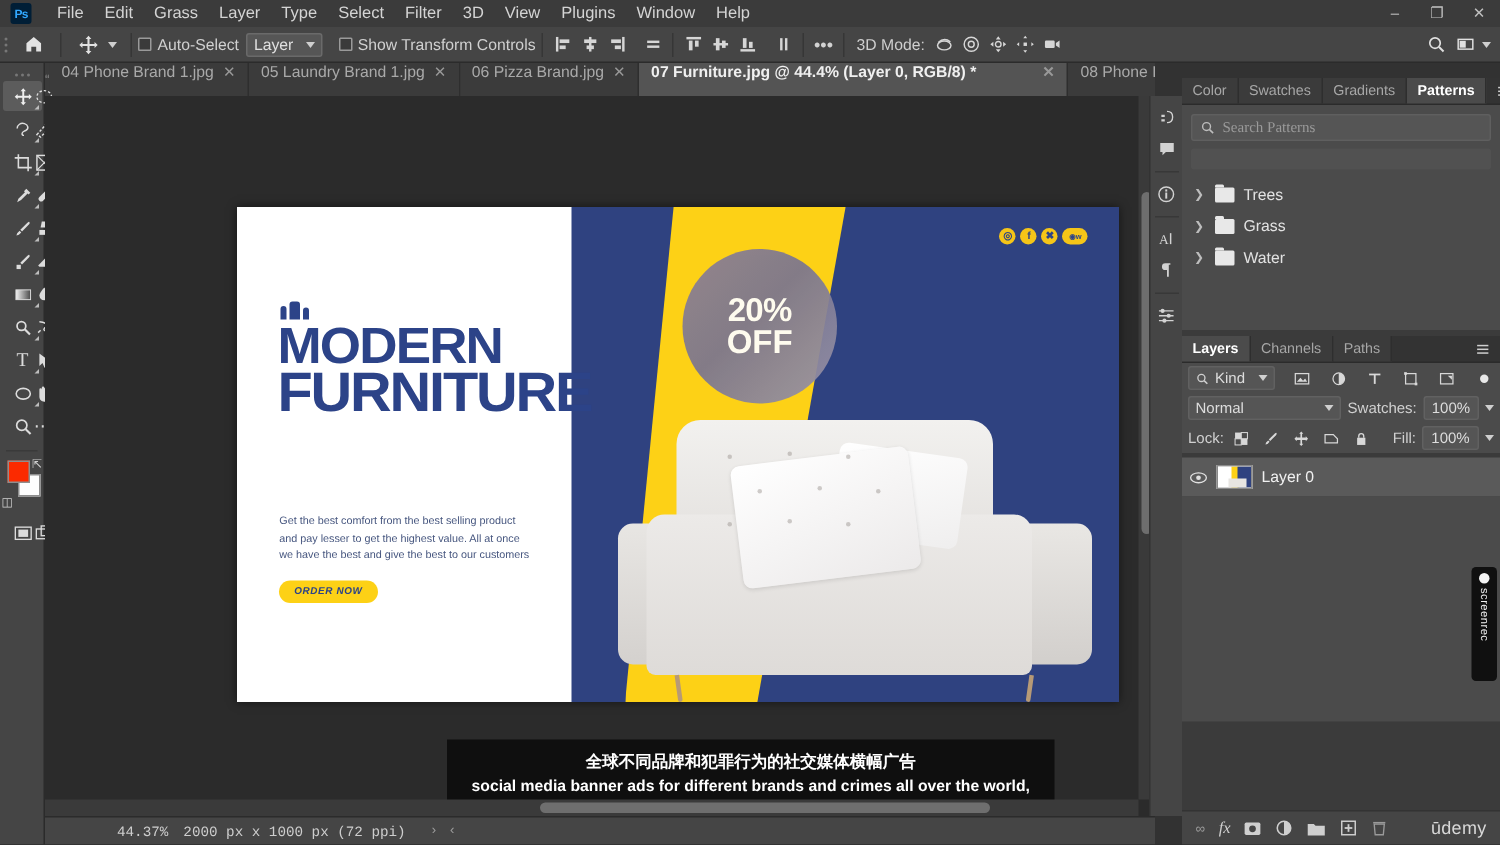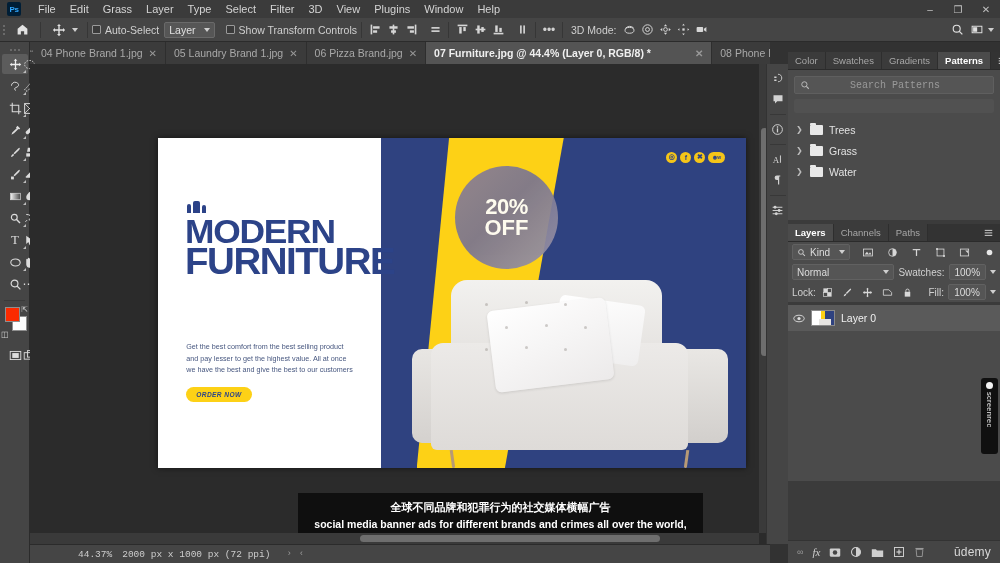--- a/index.html
+++ b/index.html
@@ -61,21 +61,21 @@
   .ob-right { margin-left:auto; display:flex; align-items:center; padding-right:6px; gap:2px; }
 
   
   .tabbar {
     position:absolute; top:42px; left:30px; width:740px; height:22px;
     background:#3b3b3b; display:flex; align-items:flex-end; overflow:hidden;
   }
   .tab-grip { width:12px; height:22px; color:#8a8a8a; font-size:9px;
     display:flex; align-items:center; justify-content:center; }
   .tab {
-    height:22px; display:flex; align-items:center; gap:6px; padding:0 8px;
+    height:22px; display:flex; align-items:flex-start; gap:6px; padding:0 8px;
     font-size:10.5px; color:#a9a9a9; background:#3b3b3b;
     border-right:1px solid #2e2e2e; white-space:nowrap; cursor:default;
   }
   .tab.active { background:#545454; color:#f0f0f0; font-weight:bold;gap:44px; }
   .tab .x { font-size:10px; color:#999; }
 
   
   .toolbar {
     position:absolute; top:42px; left:0; width:30px; bottom:0;
     background:#454545; padding-top:4px; border-right:1px solid #2b2b2b;
@@ -261,21 +261,21 @@
   .ptab-menu { margin-left:auto; padding:0 6px; display:flex; align-items:center; color:#cfcfcf; }
 
   .panel-body { background:#4b4b4b; padding:6px; }
   .search-row {
     display:flex; align-items:center; gap:5px; height:18px;
     background:#555555; border:1px solid #5f5f5f; border-radius:2px;
     padding:0 5px; color:#9e9e9e; font-size:10px; margin-bottom:5px;
   }
   .search-row input {
     background:transparent; border:none; outline:none; color:#d8d8d8;
-    font-size:10px; font-family:Liberation Mono, monospace; flex:1;margin-left:35px;
+    font-size:10px; font-family:Liberation Serif, serif; flex:1;
   }
   .search-row input::placeholder { color:#9a9a9a; }
   .blank-strip { height:14px; background:#515151; border-radius:2px; margin-bottom:6px; }
   .pat-list { }
   .pat-row {
     display:flex; align-items:center; gap:6px; height:21px;
     font-size:10.5px; color:#e2e2e2; padding-left:2px;
   }
   .pat-row .chev { color:#bdbdbd; font-size:8px; width:8px; }
   .folder {

